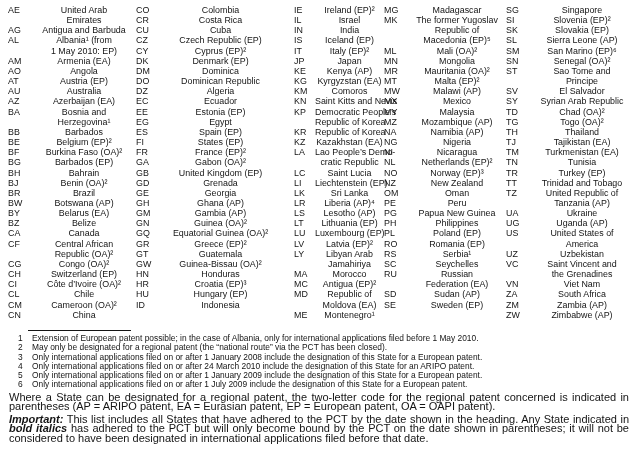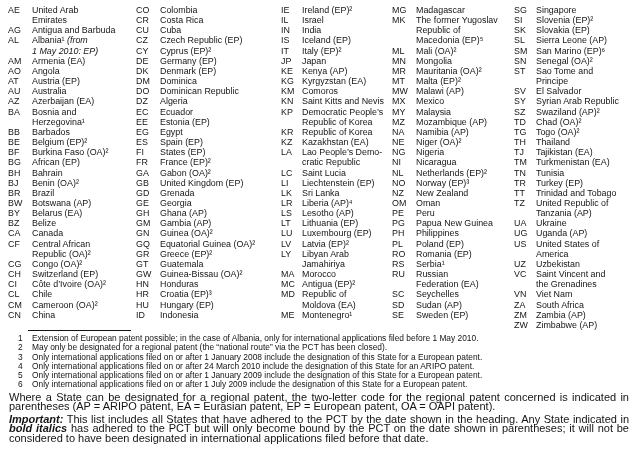--- a/index.html
+++ b/index.html
@@ -4,32 +4,32 @@
 <style>
   html,body{margin:0;padding:0;}
   body{
     width:636px;height:455px;background:#ffffff;color:#141414;
     font-family:"Liberation Sans","DejaVu Sans",sans-serif;
     -webkit-font-smoothing:antialiased;
   }
   .page{position:relative;width:636px;height:455px;overflow:hidden;background:#fff;}
 
   
-  .columns{display:flex;align-items:flex-start;padding:5px 0 0 8px;height:329px;box-sizing:border-box;}
+  .columns{display:flex;align-items:flex-start;padding:5px 0 0 8px;height:329px;box-sizing:border-box;text-align:center;}
   .col{flex:0 0 auto;font-size:8.9px;line-height:10.15px;overflow:visible;}
   .col:nth-child(1){width:128px;}
   .col:nth-child(2){width:145px;}
   .col:nth-child(3){width:103px;}
-  .col:nth-child(4){width:122px;margin-left:8px;}
+  .col:nth-child(4){width:122px;}
   .col:nth-child(5){width:130px;}
   .entry{position:relative;padding-left:24px;white-space:pre;}
-  .col:nth-child(3) .entry{padding-left:21px;}
+  .col:nth-child(3) .entry{padding-left:21px;margin-left:13px;}
   .col:nth-child(5) .entry{padding-left:22px;}
   .code{position:absolute;left:0;top:0;}
-  .it{font-style:italic;margin-top:31px;}
+  .it{margin-top:31px;}
 
   
   .fnrule{width:103px;border:none;border-top:1px solid #141414;margin:1px 0 3px 28px;height:0;}
 
   
   .footnotes{margin:0 6px 0 18px;font-size:8.4px;line-height:9.3px;}
   .fnrow{display:flex;}
   .fnnum{flex:0 0 14px;}
   .fntext{flex:1;}
 
@@ -52,21 +52,21 @@
         <div class="entry"><span class="code">AM</span><span>Armenia (EA)</span></div>
         <div class="entry"><span class="code">AO</span><span>Angola</span></div>
         <div class="entry"><span class="code">AT</span><span>Austria (EP)</span></div>
         <div class="entry"><span class="code">AU</span><span>Australia</span></div>
         <div class="entry"><span class="code">AZ</span><span>Azerbaijan (EA)</span></div>
         <div class="entry"><span class="code">BA</span><span>Bosnia and
 Herzegovina¹</span></div>
         <div class="entry"><span class="code">BB</span><span>Barbados</span></div>
         <div class="entry"><span class="code">BE</span><span>Belgium (EP)²</span></div>
         <div class="entry"><span class="code">BF</span><span>Burkina Faso (OA)²</span></div>
-        <div class="entry"><span class="code">BG</span><span>African (EP)</span></div>
+        <div class="entry"><span class="code">BG</span><span>Barbados (EP)</span></div>
         <div class="entry"><span class="code">BH</span><span>Bahrain</span></div>
         <div class="entry"><span class="code">BJ</span><span>Benin (OA)²</span></div>
         <div class="entry"><span class="code">BR</span><span>Brazil</span></div>
         <div class="entry"><span class="code">BW</span><span>Botswana (AP)</span></div>
         <div class="entry"><span class="code">BY</span><span>Belarus (EA)</span></div>
         <div class="entry"><span class="code">BZ</span><span>Belize</span></div>
         <div class="entry"><span class="code">CA</span><span>Canada</span></div>
         <div class="entry"><span class="code">CF</span><span>Central African
 Republic (OA)²</span></div>
         <div class="entry"><span class="code">CG</span><span>Congo (OA)²</span></div>
@@ -75,21 +75,20 @@
         <div class="entry"><span class="code">CL</span><span>Chile</span></div>
         <div class="entry"><span class="code">CM</span><span>Cameroon (OA)²</span></div>
         <div class="entry"><span class="code">CN</span><span>China</span></div>
       </div>
       <div class="col">
         <div class="entry"><span class="code">CO</span><span>Colombia</span></div>
         <div class="entry"><span class="code">CR</span><span>Costa Rica</span></div>
         <div class="entry"><span class="code">CU</span><span>Cuba</span></div>
         <div class="entry"><span class="code">CZ</span><span>Czech Republic (EP)</span></div>
         <div class="entry"><span class="code">CY</span><span>Cyprus (EP)²</span></div>
-        <div class="entry"><span class="code">DE</span><span>Germany (EP)</span></div>
         <div class="entry"><span class="code">DK</span><span>Denmark (EP)</span></div>
         <div class="entry"><span class="code">DM</span><span>Dominica</span></div>
         <div class="entry"><span class="code">DO</span><span>Dominican Republic</span></div>
         <div class="entry"><span class="code">DZ</span><span>Algeria</span></div>
         <div class="entry"><span class="code">EC</span><span>Ecuador</span></div>
         <div class="entry"><span class="code">EE</span><span>Estonia (EP)</span></div>
         <div class="entry"><span class="code">EG</span><span>Egypt</span></div>
         <div class="entry"><span class="code">ES</span><span>Spain (EP)</span></div>
         <div class="entry"><span class="code">FI</span><span>States (EP)</span></div>
         <div class="entry"><span class="code">FR</span><span>France (EP)²</span></div>
@@ -149,51 +148,49 @@
 Macedonia (EP)⁵</span></div>
         <div class="entry"><span class="code">ML</span><span>Mali (OA)²</span></div>
         <div class="entry"><span class="code">MN</span><span>Mongolia</span></div>
         <div class="entry"><span class="code">MR</span><span>Mauritania (OA)²</span></div>
         <div class="entry"><span class="code">MT</span><span>Malta (EP)²</span></div>
         <div class="entry"><span class="code">MW</span><span>Malawi (AP)</span></div>
         <div class="entry"><span class="code">MX</span><span>Mexico</span></div>
         <div class="entry"><span class="code">MY</span><span>Malaysia</span></div>
         <div class="entry"><span class="code">MZ</span><span>Mozambique (AP)</span></div>
         <div class="entry"><span class="code">NA</span><span>Namibia (AP)</span></div>
-        <div class="entry"><span class="code">NE</span><span>Niger (OA)²</span></div>
         <div class="entry"><span class="code">NG</span><span>Nigeria</span></div>
         <div class="entry"><span class="code">NI</span><span>Nicaragua</span></div>
         <div class="entry"><span class="code">NL</span><span>Netherlands (EP)²</span></div>
         <div class="entry"><span class="code">NO</span><span>Norway (EP)³</span></div>
         <div class="entry"><span class="code">NZ</span><span>New Zealand</span></div>
         <div class="entry"><span class="code">OM</span><span>Oman</span></div>
         <div class="entry"><span class="code">PE</span><span>Peru</span></div>
         <div class="entry"><span class="code">PG</span><span>Papua New Guinea</span></div>
         <div class="entry"><span class="code">PH</span><span>Philippines</span></div>
         <div class="entry"><span class="code">PL</span><span>Poland (EP)</span></div>
         <div class="entry"><span class="code">RO</span><span>Romania (EP)</span></div>
         <div class="entry"><span class="code">RS</span><span>Serbia¹</span></div>
+        <div class="entry"><span class="code">SC</span><span>Seychelles</span></div>
         <div class="entry"><span class="code">RU</span><span>Russian
 Federation (EA)</span></div>
-        <div class="entry"><span class="code">SC</span><span>Seychelles</span></div>
         <div class="entry"><span class="code">SD</span><span>Sudan (AP)</span></div>
         <div class="entry"><span class="code">SE</span><span>Sweden (EP)</span></div>
       </div>
       <div class="col">
         <div class="entry"><span class="code">SG</span><span>Singapore</span></div>
         <div class="entry"><span class="code">SI</span><span>Slovenia (EP)²</span></div>
         <div class="entry"><span class="code">SK</span><span>Slovakia (EP)</span></div>
         <div class="entry"><span class="code">SL</span><span>Sierra Leone (AP)</span></div>
         <div class="entry"><span class="code">SM</span><span>San Marino (EP)⁶</span></div>
         <div class="entry"><span class="code">SN</span><span>Senegal (OA)²</span></div>
         <div class="entry"><span class="code">ST</span><span>Sao Tome and
 Principe</span></div>
         <div class="entry"><span class="code">SV</span><span>El Salvador</span></div>
         <div class="entry"><span class="code">SY</span><span>Syrian Arab Republic</span></div>
-        <div class="entry"><span class="code">SZ</span><span>Swaziland (AP)²</span></div>
         <div class="entry"><span class="code">TD</span><span>Chad (OA)²</span></div>
         <div class="entry"><span class="code">TG</span><span>Togo (OA)²</span></div>
         <div class="entry"><span class="code">TH</span><span>Thailand</span></div>
         <div class="entry"><span class="code">TJ</span><span>Tajikistan (EA)</span></div>
         <div class="entry"><span class="code">TM</span><span>Turkmenistan (EA)</span></div>
         <div class="entry"><span class="code">TN</span><span>Tunisia</span></div>
         <div class="entry"><span class="code">TR</span><span>Turkey (EP)</span></div>
         <div class="entry"><span class="code">TT</span><span>Trinidad and Tobago</span></div>
         <div class="entry"><span class="code">TZ</span><span>United Republic of
 Tanzania (AP)</span></div>

